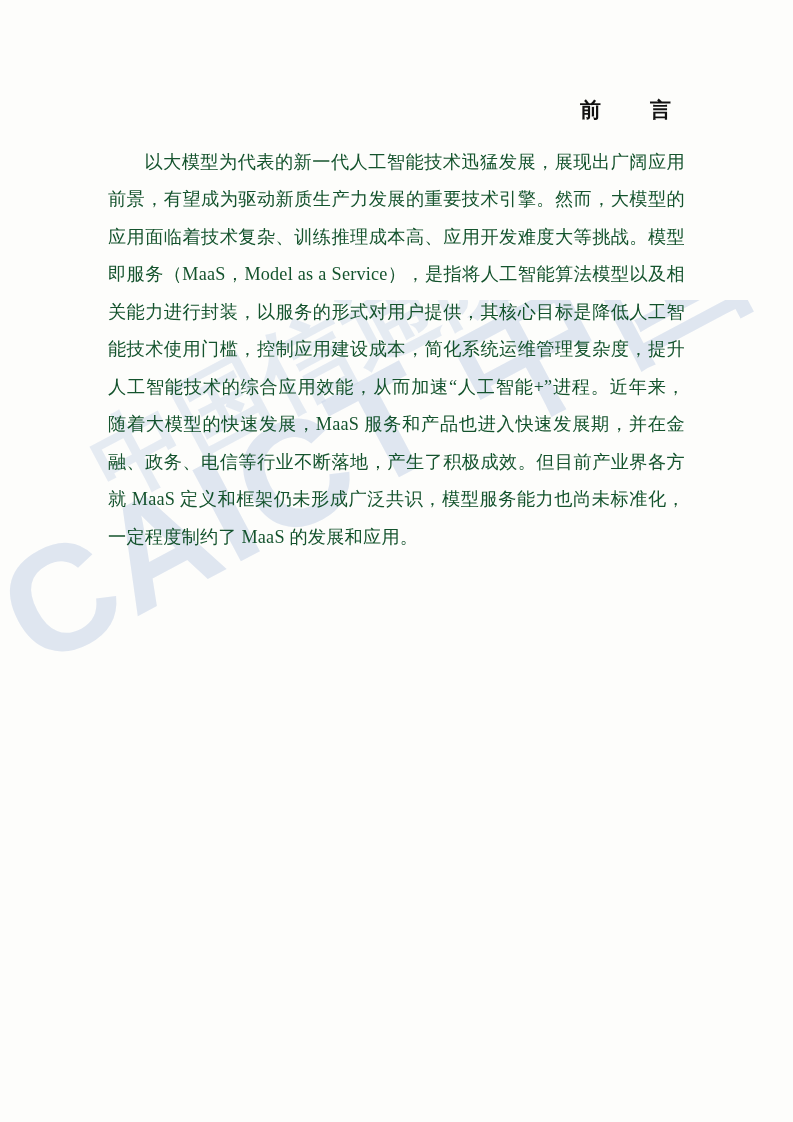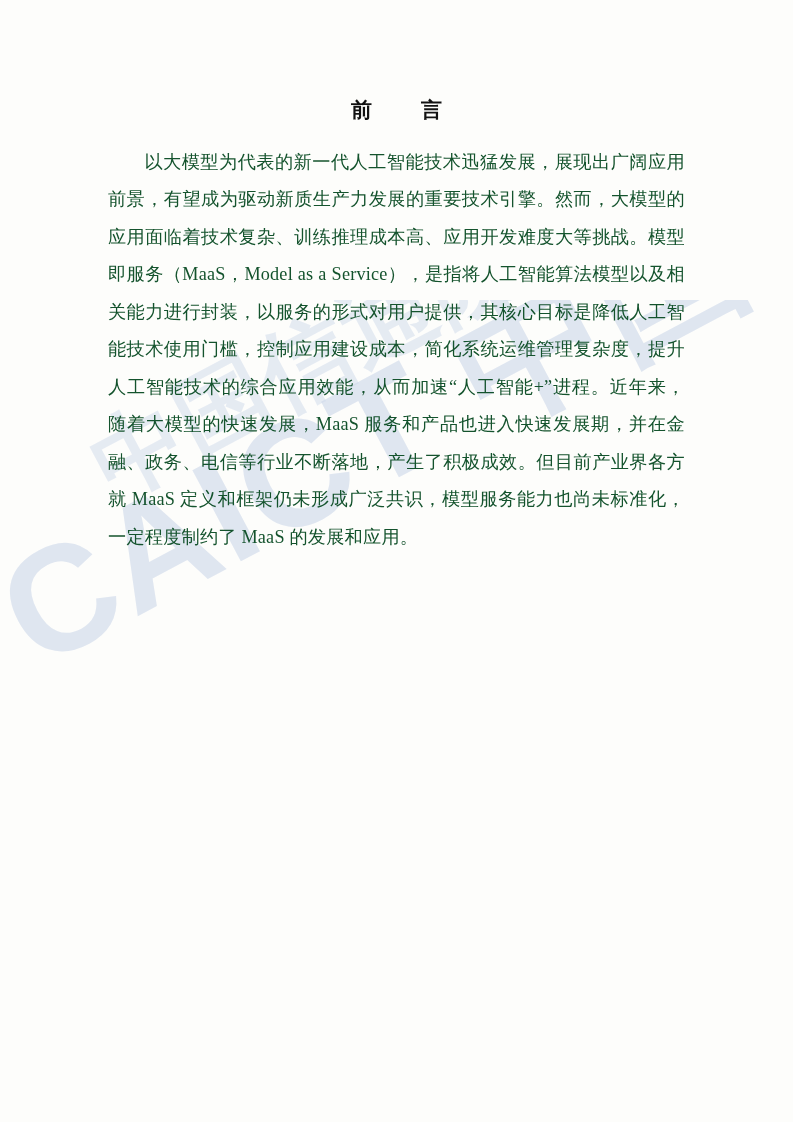--- a/index.html
+++ b/index.html
@@ -56,21 +56,21 @@
   }
 
   
   .content {
     position: relative;
     z-index: 2;
     padding: 0 108px;
   }
 
   .doc-title {
-    text-align: center;
+    text-align: right;
     font-family: "Liberation Sans", sans-serif;
     font-weight: bold;
     font-size: 21px;
     letter-spacing: 14px;
     color: #111;
     margin: 96px 0 20px 0;
     text-indent: 14px;
   }
 
   p.para {

